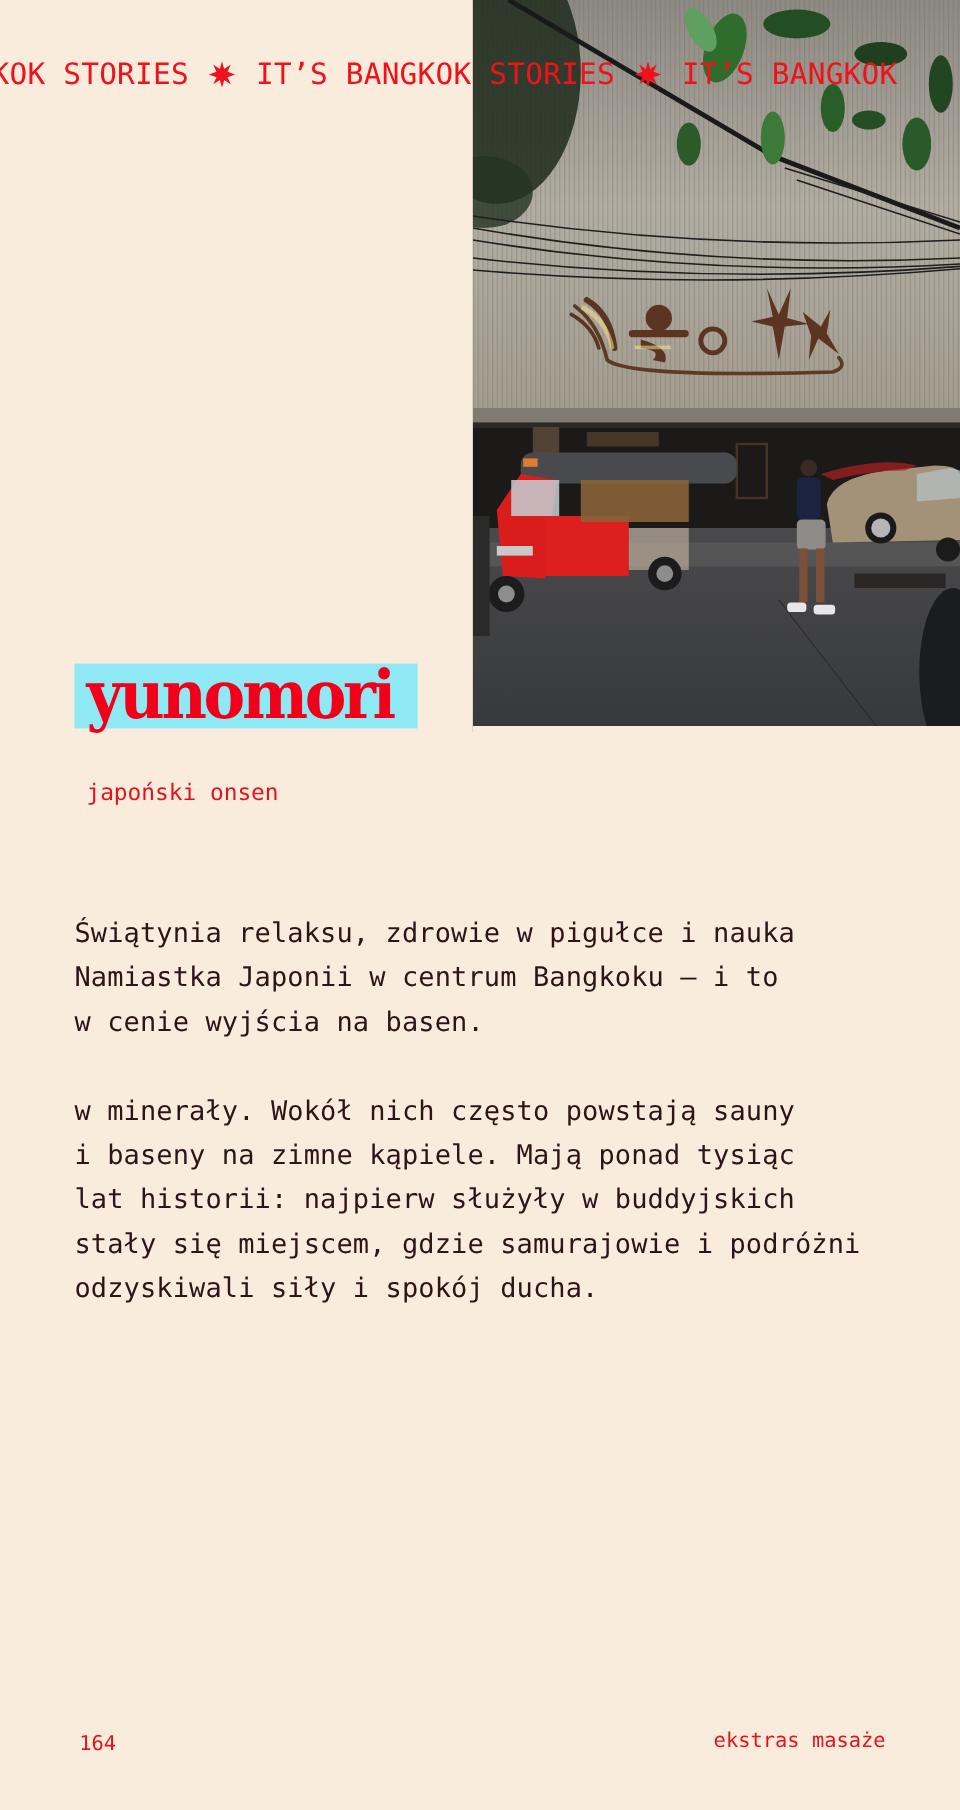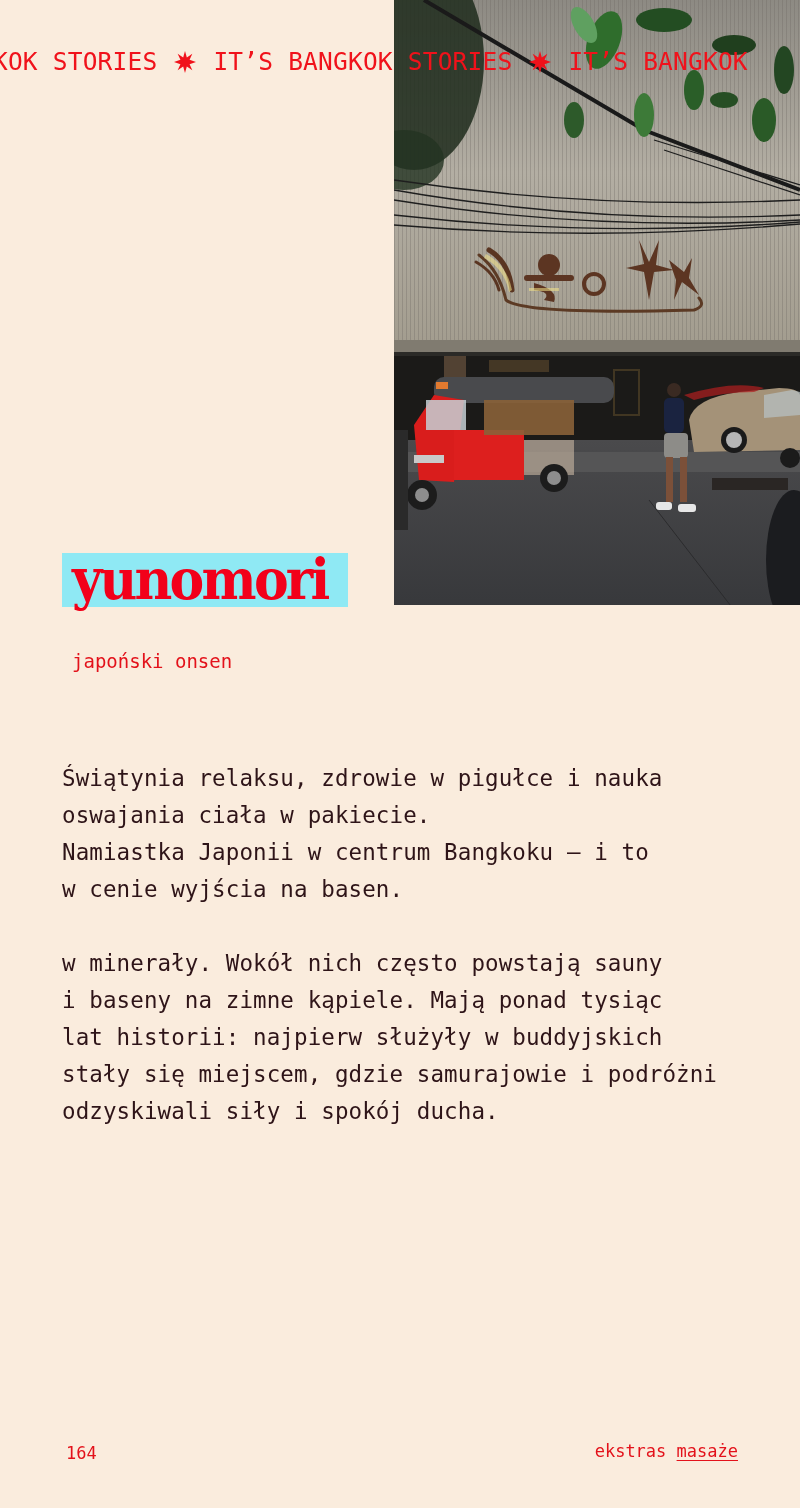--- a/index.html
+++ b/index.html
@@ -60,21 +60,21 @@
   .footer-page {
     position: absolute; left: 66px; top: 1443px;
     color: #e3121b; font-size: 17px;
     font-family: "DejaVu Sans Mono", monospace;
   }
   .footer-nav {
     position: absolute; right: 62px; top: 1441px;
     color: #e3121b; font-size: 17px;
     font-family: "DejaVu Sans Mono", monospace;
   }
-  .footer-nav .link { text-decoration: underline; text-underline-offset: 3px; cursor: pointer; }
+  .footer-nav .link { text-underline-offset: 3px; cursor: pointer; }
 </style>
 </head>
 <body>
 
 <div class="photo">
   <svg viewBox="0 0 406 610" preserveAspectRatio="none">
     <defs>
       <linearGradient id="wall" x1="0" y1="0" x2="0" y2="1">
         <stop offset="0" stop-color="#8d8a83"></stop>
         <stop offset="0.5" stop-color="#b3aea3"></stop>
@@ -208,21 +208,20 @@
 </div>
 
 <div class="title-wrap">
   <div class="title">yunomori</div>
 </div>
 <div class="subtitle">japoński onsen</div>
 
 <div class="body-text">
   <p>
     <span class="line">Świątynia relaksu, zdrowie w pigułce i nauka</span>
-    <span class="line">oswajania ciała w pakiecie.</span>
     <span class="line">Namiastka Japonii w centrum Bangkoku – i to</span>
     <span class="line">w cenie wyjścia na basen.</span>
   </p>
   <p>
     <span class="line">w minerały. Wokół nich często powstają sauny</span>
     <span class="line">i baseny na zimne kąpiele. Mają ponad tysiąc</span>
     <span class="line">lat historii: najpierw służyły w buddyjskich</span>
     <span class="line">stały się miejscem, gdzie samurajowie i podróżni</span>
     <span class="line">odzyskiwali siły i spokój ducha.</span>
   </p>

